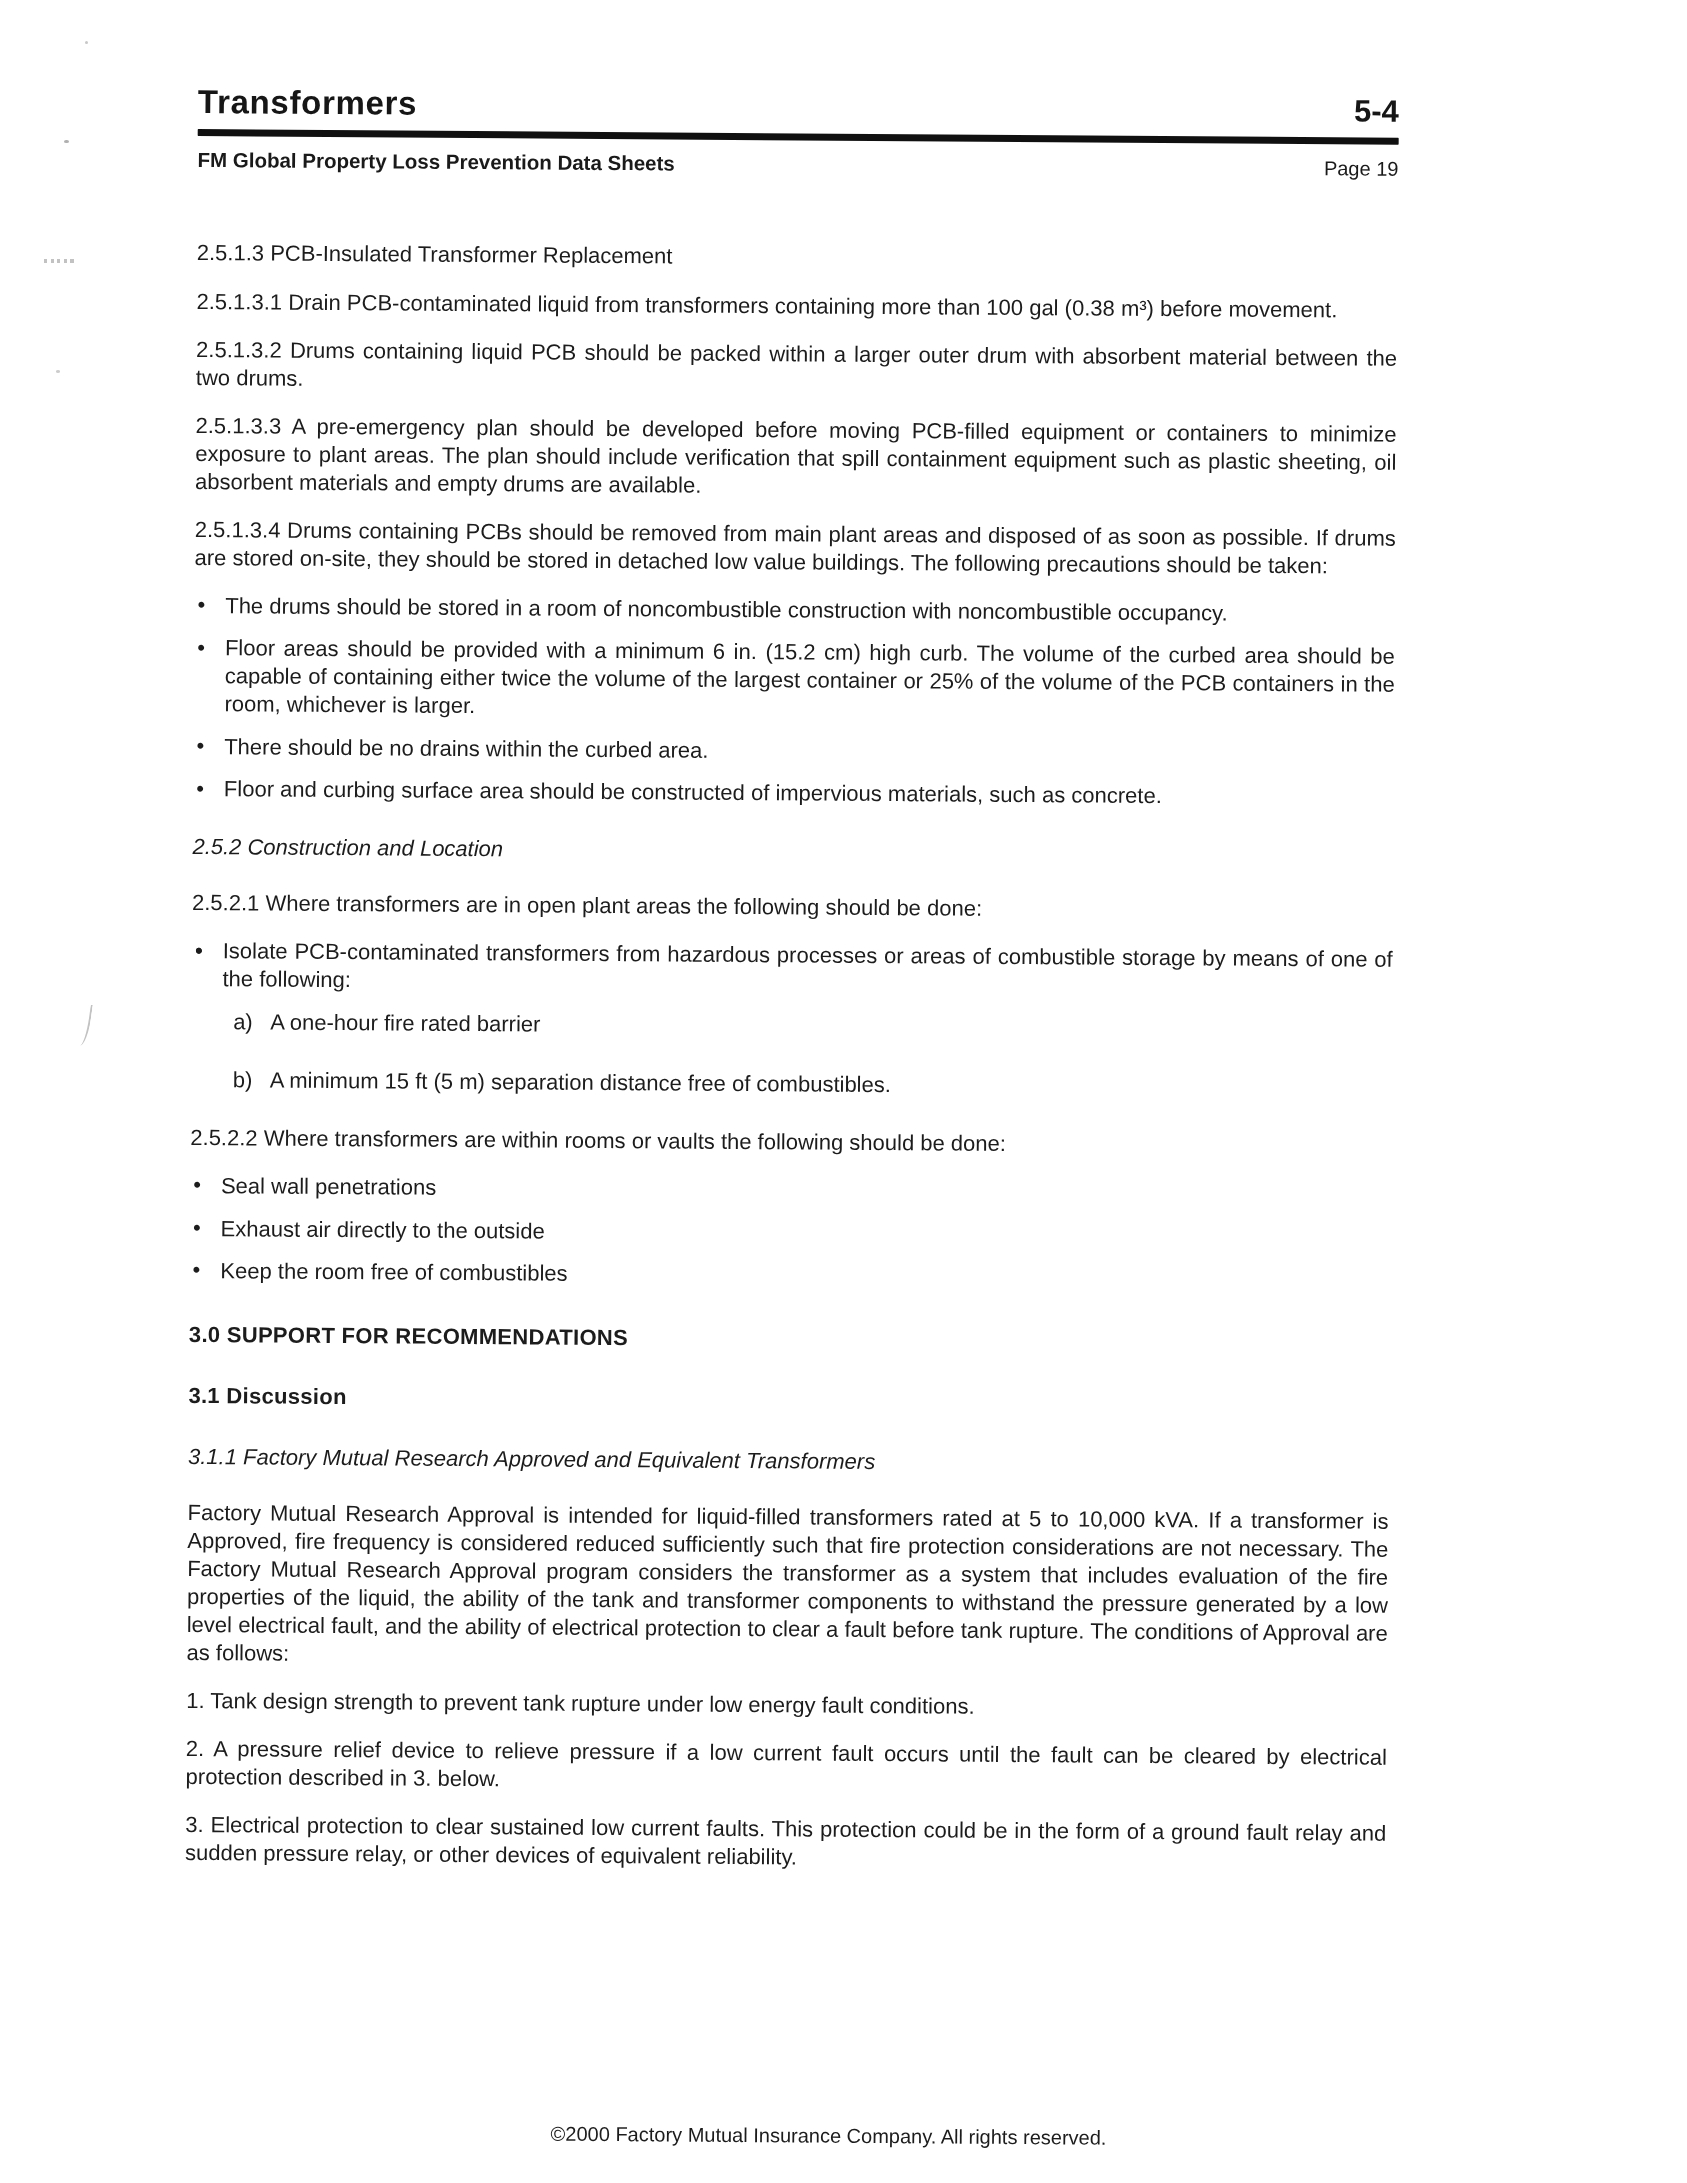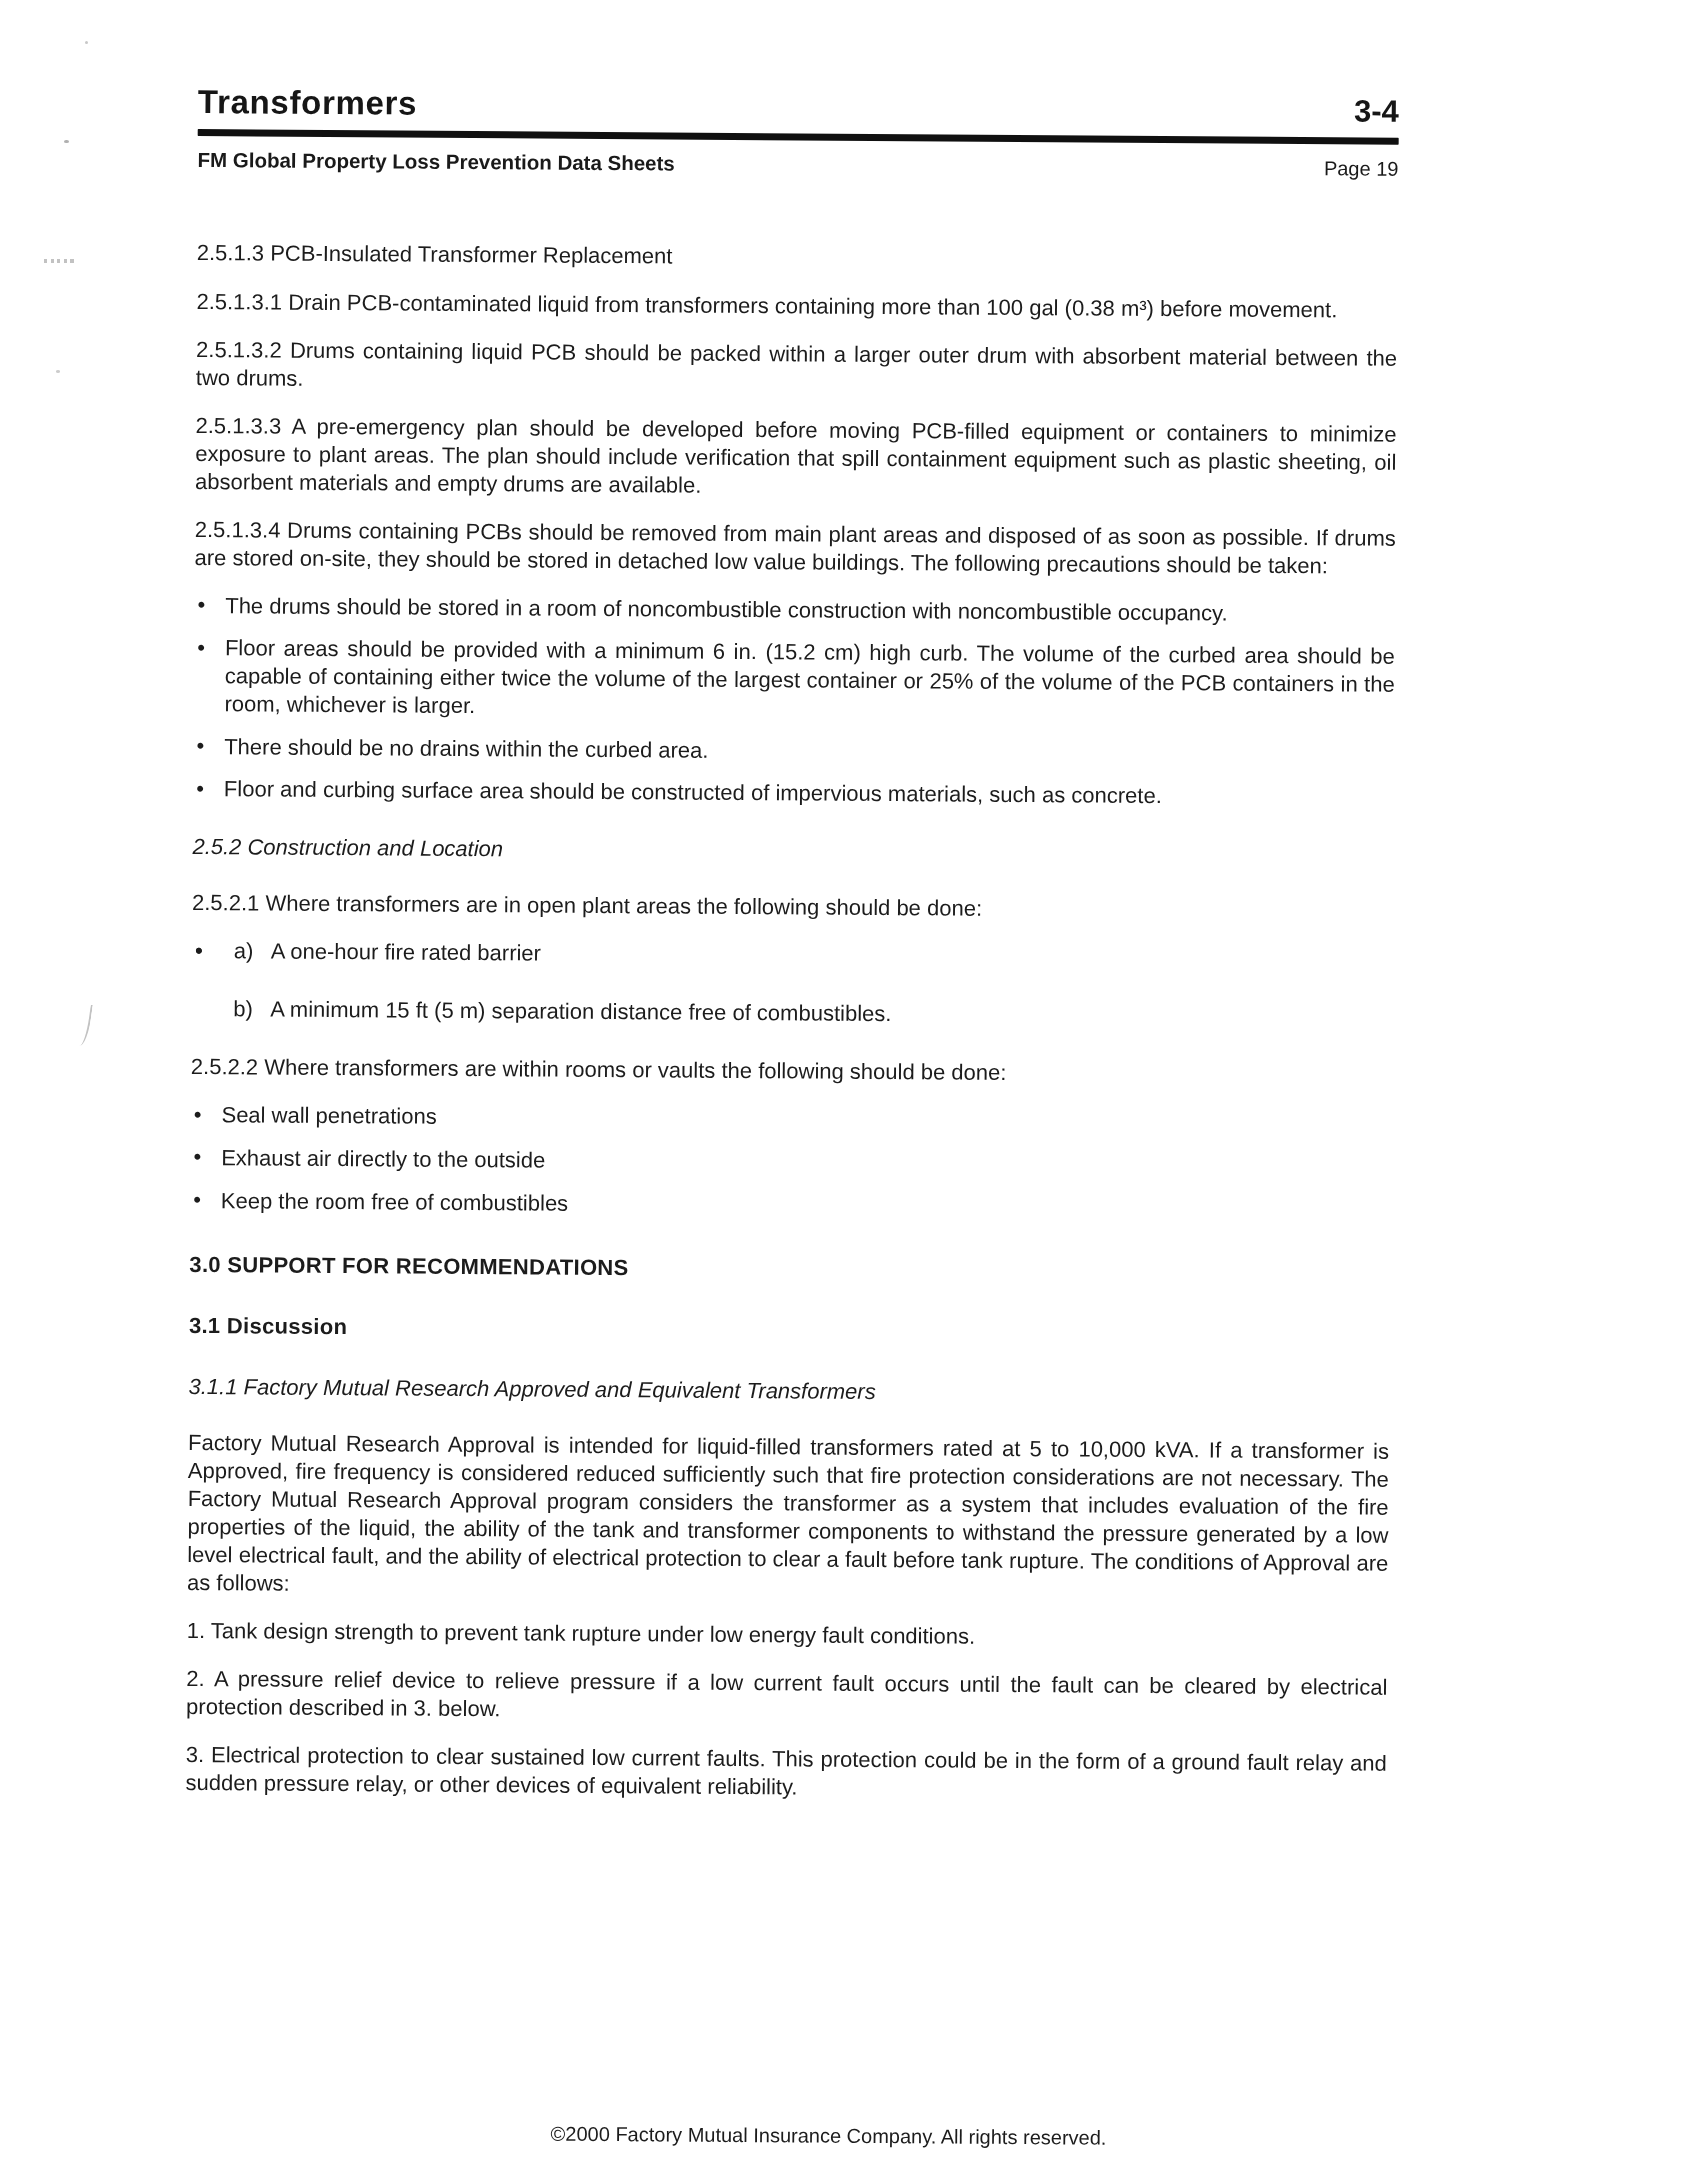--- a/index.html
+++ b/index.html
@@ -78,21 +78,21 @@
 </style>
 </head>
 <body>
 
 <div class="page">
   <div class="scan">
 
     <header class="header">
       <div class="title-row">
         <span class="doc-title">Transformers</span>
-        <span class="doc-number">3-4</span>
+        <span class="doc-number">5-4</span>
       </div>
       <div class="header-rule"></div>
       <div class="subtitle-row">
         <span class="doc-subtitle">FM Global Property Loss Prevention Data Sheets</span>
         <span class="page-label">Page 19</span>
       </div>
     </header>
 
     <main class="main">
         <div class="block heading-plain">2.5.1.3  PCB-Insulated Transformer Replacement</div>
@@ -100,21 +100,21 @@
         <div class="block para">2.5.1.3.2  Drums containing liquid PCB should be packed within a larger outer drum with absorbent material between the two drums.</div>
         <div class="block para">2.5.1.3.3  A pre-emergency plan should be developed before moving PCB-filled equipment or containers to minimize exposure to plant areas. The plan should include verification that spill containment equipment such as plastic sheeting, oil absorbent materials and empty drums are available.</div>
         <div class="block para">2.5.1.3.4  Drums containing PCBs should be removed from main plant areas and disposed of as soon as possible. If drums are stored on-site, they should be stored in detached low value buildings. The following precautions should be taken:</div>
         <div class="block bullet"><span class="marker">•</span><span>The drums should be stored in a room of noncombustible construction with noncombustible occupancy.</span></div>
         <div class="block bullet"><span class="marker">•</span><span>Floor areas should be provided with a minimum 6 in. (15.2 cm) high curb. The volume of the curbed area should be capable of containing either twice the volume of the largest container or 25% of the volume of the PCB containers in the room, whichever is larger.</span></div>
         <div class="block bullet"><span class="marker">•</span><span>There should be no drains within the curbed area.</span></div>
         <div class="block bullet"><span class="marker">•</span><span>Floor and curbing surface area should be constructed of impervious materials, such as concrete.</span></div>
         <div class="block heading-italic">2.5.2  Construction and Location</div>
         <div class="block para">2.5.2.1  Where transformers are in open plant areas the following should be done:</div>
         <div class="block bullet"><span class="marker">•</span></div>
-        <div class="block bullet"><span class="marker">•</span></div>
+        <div class="block bullet"><span class="marker">•</span><span>Isolate PCB-contaminated transformers from hazardous processes or areas of combustible storage by means of one of the following:</span></div>
         <div class="block lettered"><span class="marker">a)</span><span>A one-hour fire rated barrier</span></div>
         <div class="block lettered"><span class="marker">b)</span><span>A minimum 15 ft (5 m) separation distance free of combustibles.</span></div>
         <div class="block para">2.5.2.2  Where transformers are within rooms or vaults the following should be done:</div>
         <div class="block bullet"><span class="marker">•</span><span>Seal wall penetrations</span></div>
         <div class="block bullet"><span class="marker">•</span><span>Exhaust air directly to the outside</span></div>
         <div class="block bullet"><span class="marker">•</span><span>Keep the room free of combustibles</span></div>
         <div class="block heading-bold">3.0  SUPPORT FOR RECOMMENDATIONS</div>
         <div class="block heading-bold">3.1  Discussion</div>
         <div class="block heading-italic">3.1.1  Factory Mutual Research Approved and Equivalent Transformers</div>
         <div class="block para">Factory Mutual Research Approval is intended for liquid-filled transformers rated at 5 to 10,000 kVA. If a transformer is Approved, fire frequency is considered reduced sufficiently such that fire protection considerations are not necessary. The Factory Mutual Research Approval program considers the transformer as a system that includes evaluation of the fire properties of the liquid, the ability of the tank and transformer components to withstand the pressure generated by a low level electrical fault, and the ability of electrical protection to clear a fault before tank rupture. The conditions of Approval are as follows:</div>

